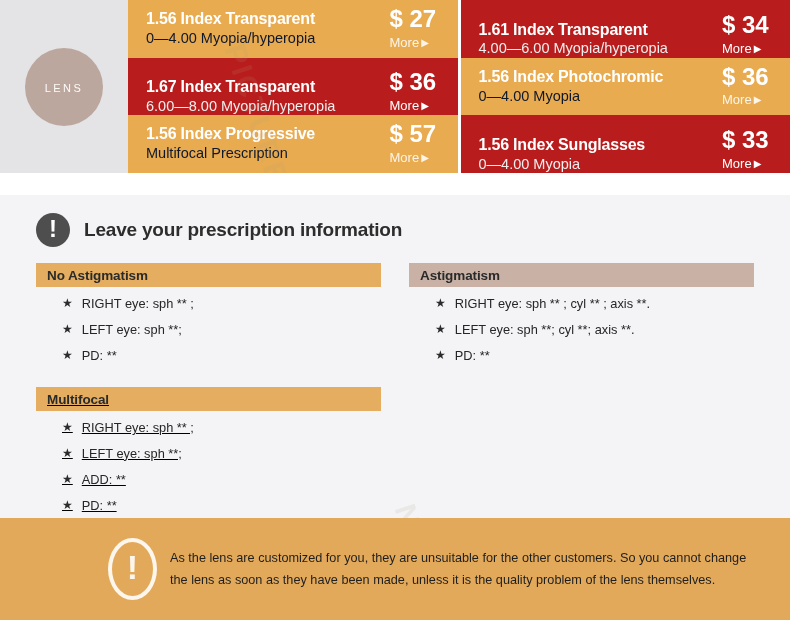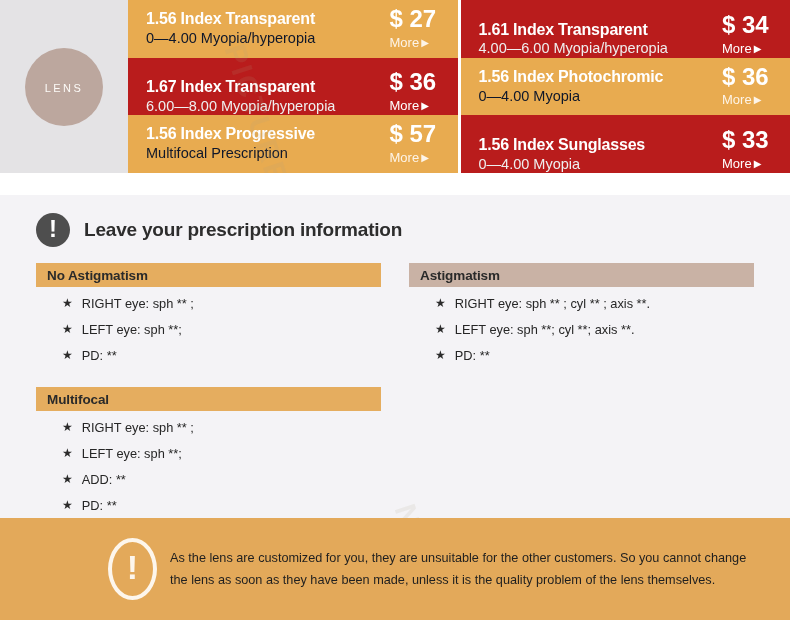--- a/index.html
+++ b/index.html
@@ -226,21 +226,21 @@
     line-height: 1.2;
     margin-bottom: 10.5px;
     white-space: nowrap;
   }
   .rx-star {
     color: #2b2b2b;
     font-size: 12px;
     line-height: 1.25;
     flex: 0 0 auto;
   }
-  .rx-block-2 { margin-top: 24px; }
+  .rx-block-2 { margin-top: 24px; text-decoration: underline; }
 
   
   .notice {
     height: 102px;
     background: #e3a95a;
     display: flex;
     align-items: center;
     padding: 0 22px 0 104px;
     box-sizing: border-box;
     position: relative;

